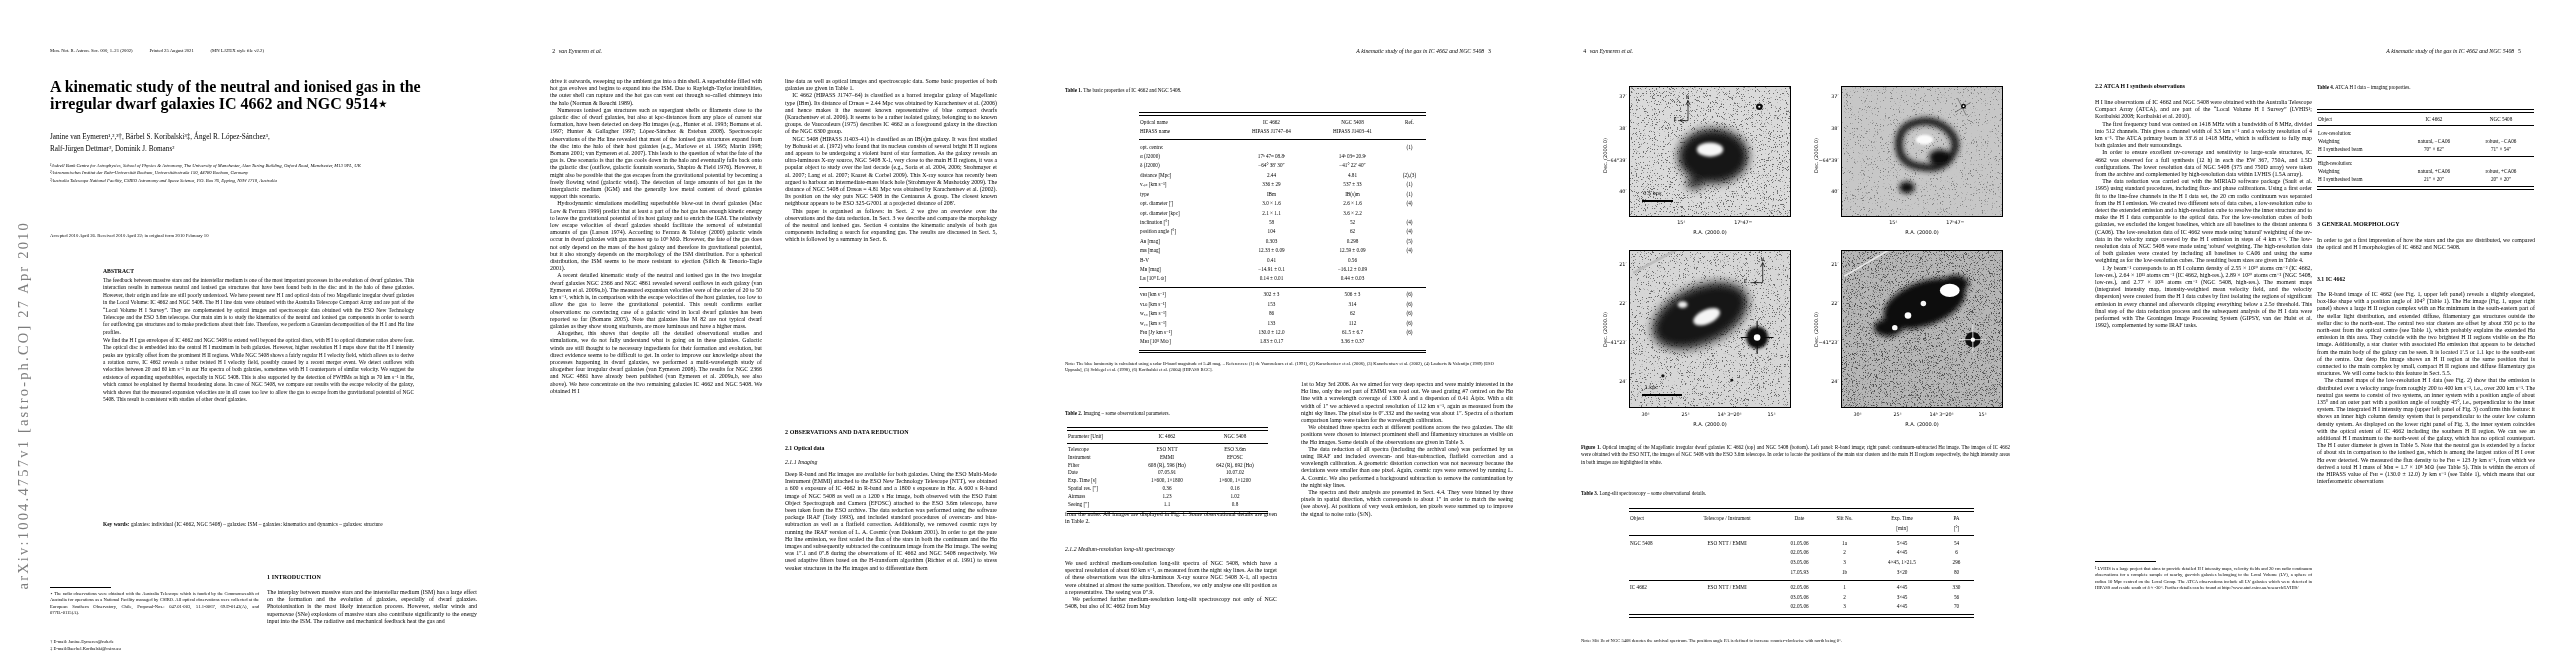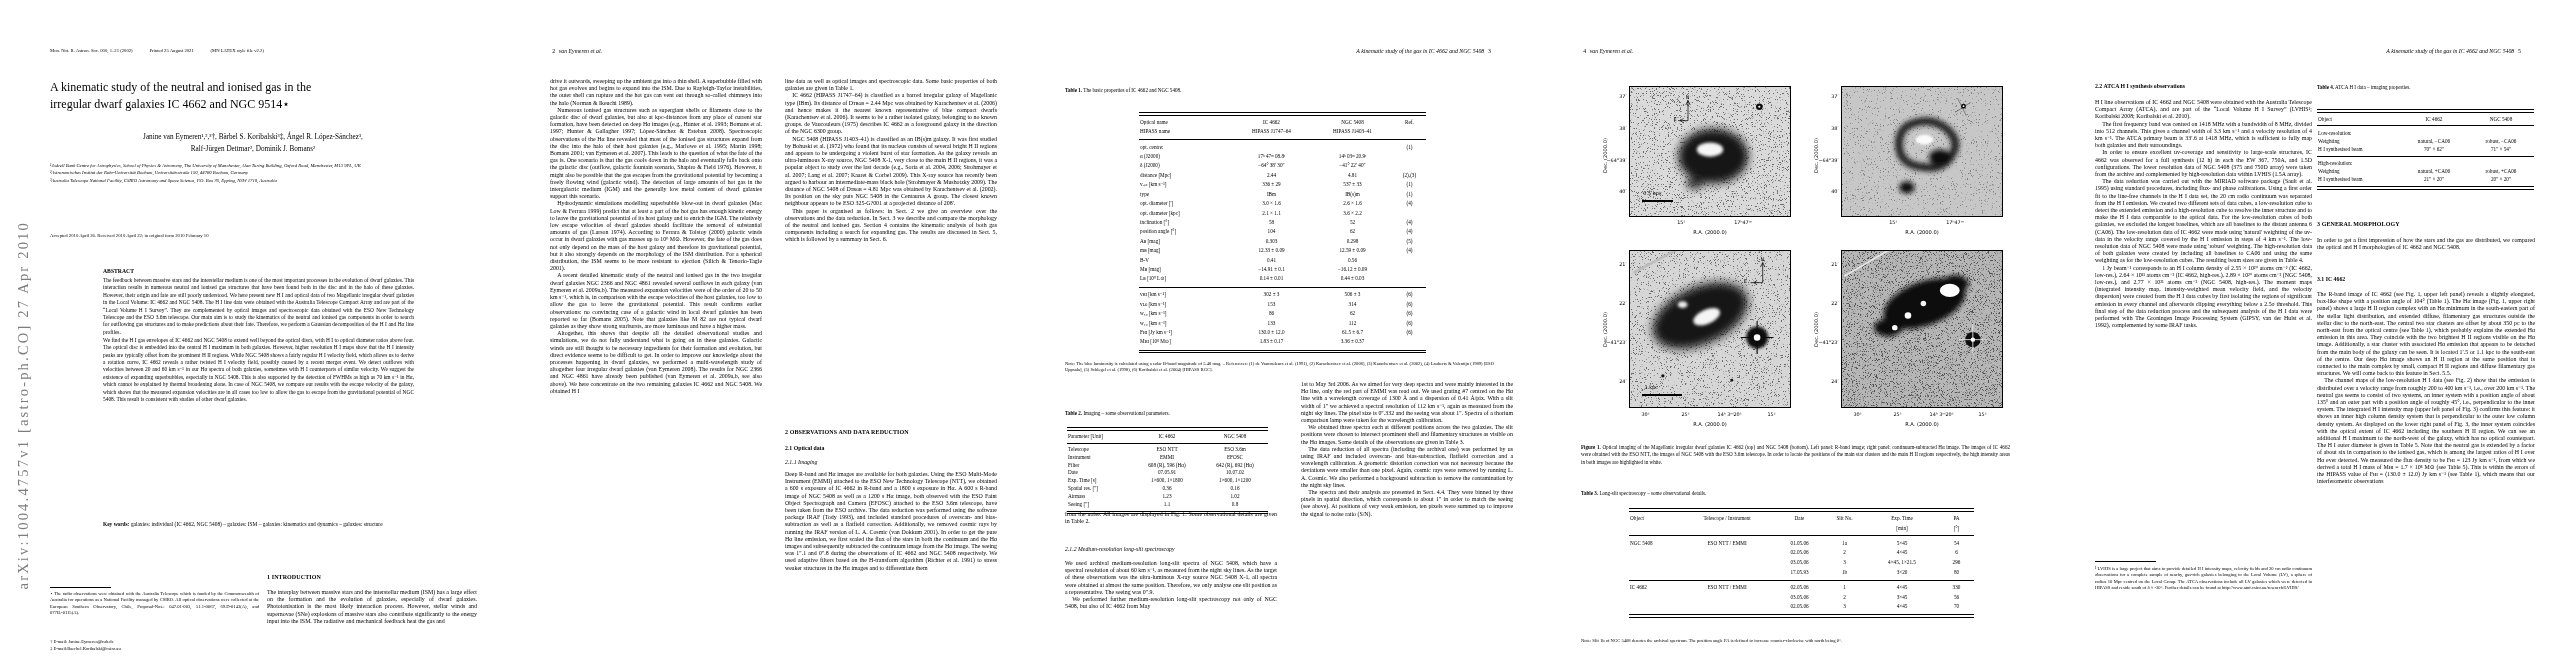--- a/index.html
+++ b/index.html
@@ -16,21 +16,21 @@
   .bold{font-weight:bold;}
   .runhead{font-size:5.8px;}
   .runhead .title-it{font-style:italic;}
   .pageno{font-size:5.8px;padding:0 2.2px;}
   .sec-h{font-weight:bold;font-size:6px;letter-spacing:0.1px;}
   .subsec-h{font-weight:bold;font-size:5.8px;}
   .subsubsec-h{font-style:italic;font-size:5.8px;}
   .stamp{color:#7d7d7d;font-size:14.5px;letter-spacing:2.2px;
          writing-mode:vertical-rl;transform:rotate(180deg);white-space:nowrap;
          font-family:"Liberation Serif",serif;}
-  .title{font-size:12px;line-height:16.7px;font-weight:400;}
+  .title{font-size:16px;line-height:16.7px;font-weight:700;}
   .authors{font-size:7.2px;line-height:11.7px;}
   .affil{font-size:4.7px;line-height:7.3px;font-style:italic;}
   .abstract{font-size:5.4px;line-height:7.4px;}
   .abstract p + p{margin-top:0.6px;}
   .kw{font-size:5.4px;line-height:7.4px;}
   .fnote{font-size:4.6px;line-height:6.3px;}
   .caption{font-size:5.1px;line-height:7.3px;}
   .cap-label{font-weight:bold;}
   
   .tbl{font-size:5.2px;}
@@ -72,21 +72,21 @@
   </div>
   <div class="abs small" style="left:50px;top:48px;width:406px;display:flex;gap:16.7px;white-space:nowrap;">
     <span>Mon. Not. R. Astron. Soc. 000, 1–21 (2002)</span>
     <span>Printed 25 August 2021</span>
     <span>(MN LATEX style file v2.2)</span>
   </div>
   <div class="abs title" style="left:50px;top:79px;width:406px;">
     <div>A kinematic study of the neutral and ionised gas in the</div>
     <div>irregular dwarf galaxies IC 4662 and NGC 9514⋆</div>
   </div>
-  <div class="abs authors" style="left:50px;top:132px;width:406px;text-align:center;">
+  <div class="abs authors" style="left:50px;top:132px;width:406px;">
     <div>Janine van Eymeren¹,²,³†, Bärbel S. Koribalski³‡, Ángel R. López-Sánchez³,</div>
     <div>Ralf-Jürgen Dettmar², Dominik J. Bomans²</div>
   </div>
   <div class="abs affil" style="left:50px;top:162px;width:411px;">
     <div>¹Jodrell Bank Centre for Astrophysics, School of Physics &amp; Astronomy, The University of Manchester, Alan Turing Building, Oxford Road, Manchester, M13 9PL, UK</div>
     <div>²Astronomisches Institut der Ruhr-Universität Bochum, Universitätsstraße 150, 44780 Bochum, Germany</div>
     <div>³Australia Telescope National Facility, CSIRO Astronomy and Space Science, P.O. Box 76, Epping, NSW 1710, Australia</div>
   </div>
   <div class="abs small" style="left:50px;top:233px;width:333px;">Accepted 2010 April 26. Received 2010 April 22; in original form 2010 February 10</div>
 

